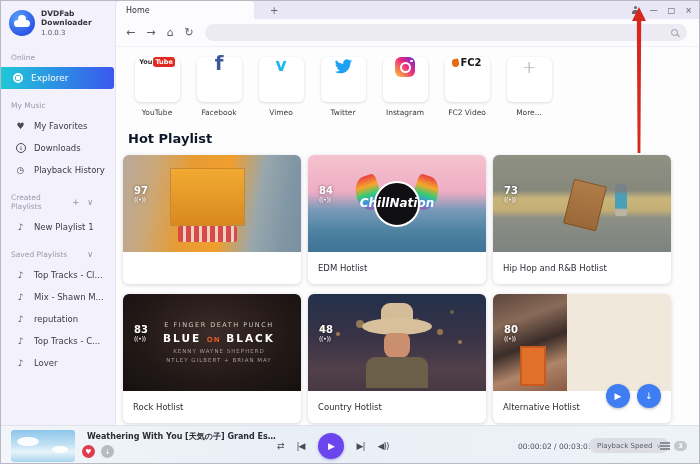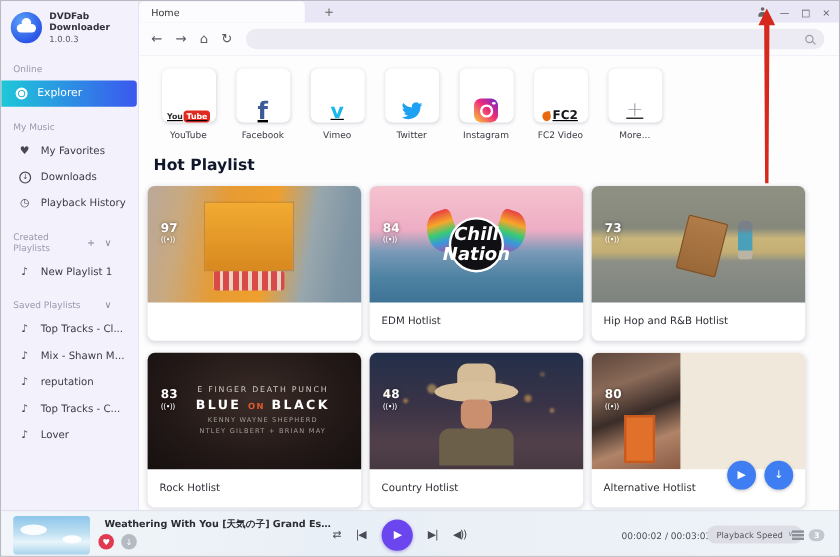--- a/index.html
+++ b/index.html
@@ -37,21 +37,21 @@
   .navbar{ position:absolute; left:115px; top:18px; width:585px; height:28px; background:#fcfbfe; display:flex; align-items:center; gap:11px; padding:0 14px 0 10px; border-bottom:1px solid #f0eef6; }
   .nav-ic{ font-size:11px; color:#5a5a64; cursor:pointer; }
   .addressbar{ flex:1; height:17px; background:#ecebf3; border-radius:9px; display:flex; align-items:center; justify-content:flex-end; padding-right:9px; }
   .mag{ width:7px; height:7px; border:1.3px solid #9a9aa8; border-radius:50%; position:relative; }
   .mag::after{ content:""; position:absolute; width:4px; height:1.3px; background:#9a9aa8; transform:rotate(45deg); right:-3px; bottom:-1px; }
 
   
   .main{ position:absolute; left:115px; top:46px; width:585px; height:378px; background:#fdfdfe; padding:10px 0 0 7px; }
   .sites{ display:flex; gap:4px; margin-left:5px; }
   .site{ width:58px; display:flex; flex-direction:column; align-items:center; cursor:pointer; }
-  .tile{ width:45px; height:45px; background:#fff; border-radius:6px; box-shadow:0 1px 3px rgba(60,60,90,.18); display:flex; align-items:flex-end; justify-content:center;text-decoration:underline; }
+  .tile{ width:45px; height:45px; background:#fff; border-radius:6px; box-shadow:0 1px 3px rgba(60,60,90,.18); display:flex; align-items:flex-start; justify-content:center; }
   .site-label{ font-size:7.5px; color:#3a3a42; margin-top:6px; white-space:nowrap; }
   .yt{ font-size:6.5px; font-weight:bold; display:flex; align-items:center; gap:1px; }
   .yt b{ color:#2a2a2a; } .yt i{ font-style:normal; background:#e02a20; color:#fff; border-radius:3px; padding:1px 2px; }
   .fb{ font-size:20px; font-weight:bold; color:#3a5a98; line-height:1; margin-top:-4px; }
   .vm{ font-size:17px; font-weight:bold; color:#1ab7ea; line-height:1; }
   .ig{ width:20px; height:20px; border-radius:6px; background:linear-gradient(45deg,#f9ce34,#ee2a7b 55%,#6228d7); position:relative; }
   .ig::before{ content:""; position:absolute; inset:4.5px; border:2px solid #fff; border-radius:50%; }
   .ig::after{ content:""; position:absolute; top:2.5px; right:2.5px; width:2.5px; height:2.5px; background:#fff; border-radius:50%; }
   .ted{ font-size:11px; font-weight:bold; color:#e62b1e; letter-spacing:.5px; }
   .fc2{ display:flex; align-items:center; gap:1px; font-weight:bold; font-size:10px; color:#17171b; }
@@ -65,21 +65,21 @@
   .thumb{ height:97px; border-radius:6px 6px 0 0; position:relative; overflow:hidden; }
   .ctitle{ font-size:8.5px; color:#2e2e36; padding:11px 10px; white-space:nowrap; overflow:hidden; }
   .ovl{ position:absolute; left:11px; top:30px; color:#fff; z-index:4; display:flex; flex-direction:column; }
   .plays{ font-size:10px; font-weight:bold; text-shadow:0 0 3px rgba(0,0,0,.55); }
   .live{ font-size:6.5px; letter-spacing:-.5px; text-shadow:0 0 3px rgba(0,0,0,.55); }
 
   .t-pop{ background:linear-gradient(100deg,#b9a89b 0%,#c9a97e 16%,#e69b33 36%,#ef9f2e 56%,#99a7ad 74%,#8297a5 88%,#7b90a0 100%); }
   .t-pop::after{ content:""; position:absolute; left:27%; right:32%; top:14%; bottom:28%; background:linear-gradient(180deg,#f2aa32,#d8891f); box-shadow:0 0 0 1px rgba(120,70,10,.25); }
   .t-pop::before{ content:""; position:absolute; left:31%; right:36%; bottom:10%; height:17%; z-index:1; background:repeating-linear-gradient(90deg,#d8404a 0 5px,#ead9cf 5px 8px); border-radius:2px; opacity:.9; }
   .t-edm{ background:linear-gradient(180deg,#f5c3cf 0%,#eeadc4 38%,#7a9ab8 56%,#4f83a3 78%,#3f7397 100%); }
-  .cn{ position:absolute; left:50%; top:50%; transform:translate(-50%,-50%); width:46px; height:46px; background:#101014; border-radius:50%; border:2px solid #fff; display:flex; flex-direction:column; align-items:center; justify-content:center; color:#fff; font-style:italic; font-weight:bold; font-size:15px; line-height:1.1; z-index:3; }
+  .cn{ position:absolute; left:50%; top:50%; transform:translate(-50%,-50%); width:46px; height:46px; background:#101014; border-radius:50%; border:2px solid #fff; display:flex; flex-direction:row; align-items:center; justify-content:center; color:#fff; font-style:italic; font-weight:bold; font-size:12px; line-height:1.1; z-index:3; }
   .wing{ position:absolute; top:22%; width:24px; height:34px; background:linear-gradient(180deg,#e83a3a,#f5a623 30%,#2ecc71 55%,#3498db 75%,#9b59b6); z-index:2; opacity:.95; }
   .wing.l{ left:27%; border-radius:70% 20% 20% 60%; transform:rotate(-18deg); }
   .wing.r{ right:27%; border-radius:20% 70% 60% 20%; transform:rotate(18deg); }
   .t-hip{ background:linear-gradient(180deg,#8f9183 0%,#86887c 36%,#c9b57a 45%,#c3ae74 57%,#8b8f86 65%,#7e837f 100%); }
   .t-hip::after{ content:""; position:absolute; left:42%; top:28%; width:34px; height:46px; background:linear-gradient(180deg,#b07c48,#9a6838); transform:rotate(14deg); box-shadow:inset 0 0 0 1px #7c5228; border-radius:2px; }
   .t-hip::before{ content:""; position:absolute; right:25%; top:30%; width:12px; height:32px; background:linear-gradient(180deg,#7a8088 20%,#4aa0b8 35%,#4aa0b8 75%,#b9b4a4 80%); border-radius:4px 4px 2px 2px; z-index:1; }
   .t-rock{ background:radial-gradient(ellipse at 50% 40%,#3a2c28 0%,#241a18 55%,#15100f 100%); display:flex; align-items:center; justify-content:center; }
   .rock-text{ text-align:center; margin-left:14px; }
   .rl1{ font-size:6.5px; letter-spacing:1.5px; color:#cfc9c2; }
   .rl2{ font-size:10.5px; font-weight:bold; color:#fff; letter-spacing:2px; margin:3px 0; }

